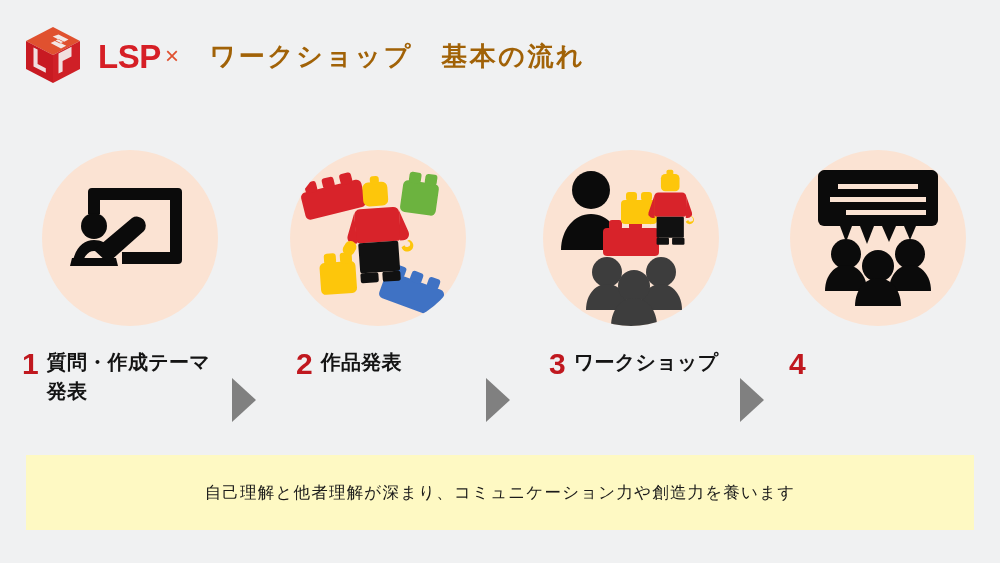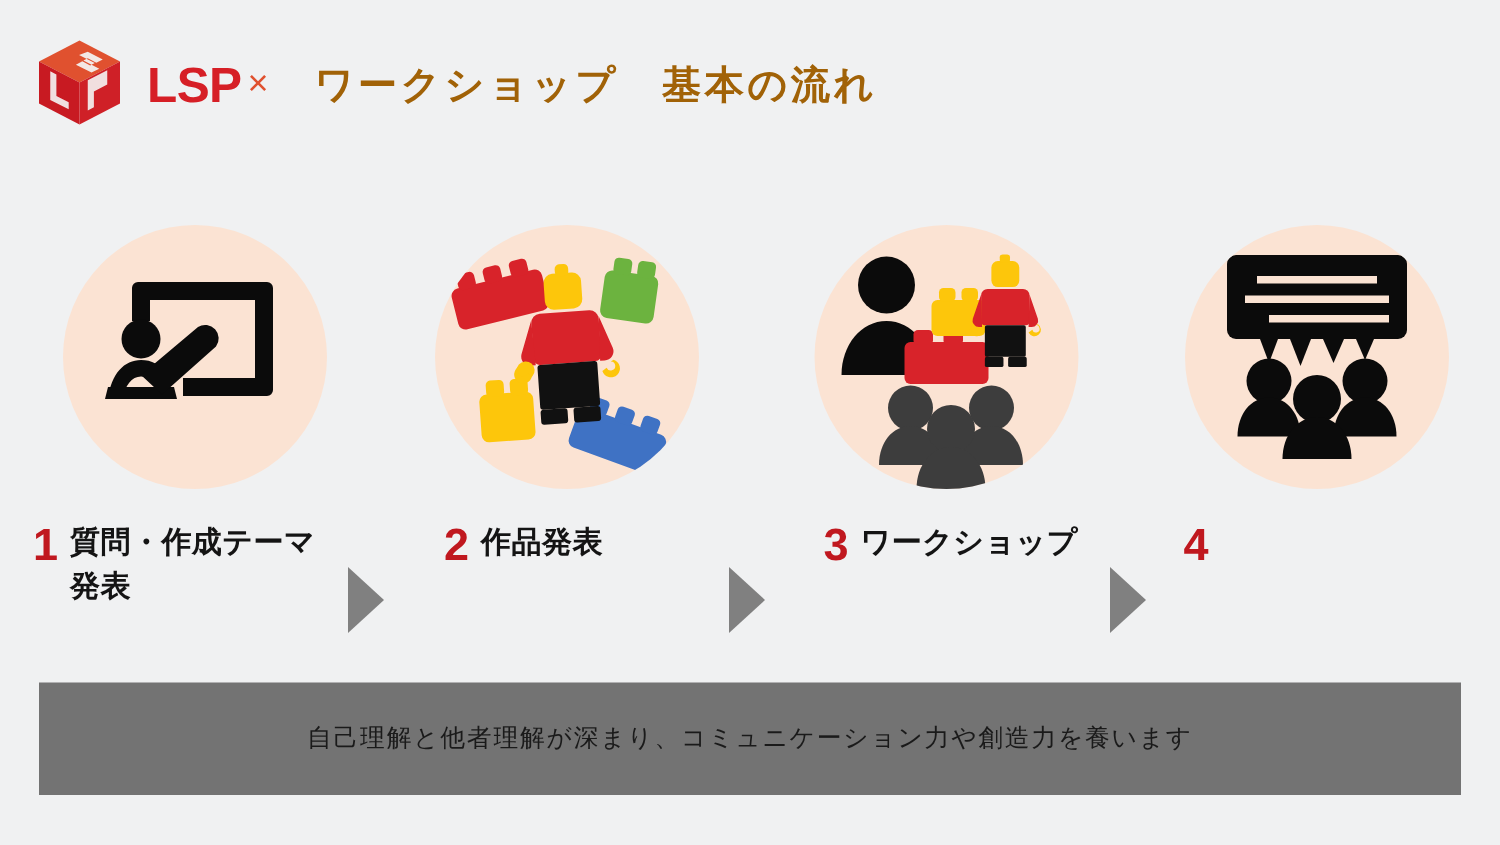--- a/index.html
+++ b/index.html
@@ -123,21 +123,21 @@
   }
   .step-text .l2 { display: block; }
 
   
   .banner {
     position: absolute;
     left: 26px;
     top: 455px;
     width: 948px;
     height: 75px;
-    background: #737373;
+    background: #fef9c3;
     display: flex;
     align-items: center;
     justify-content: center;
   }
   .banner-text {
     font-size: 16.5px;
     color: #1a1a1a;
     letter-spacing: 1.2px;
     line-height: 1;
     font-weight: 400;

